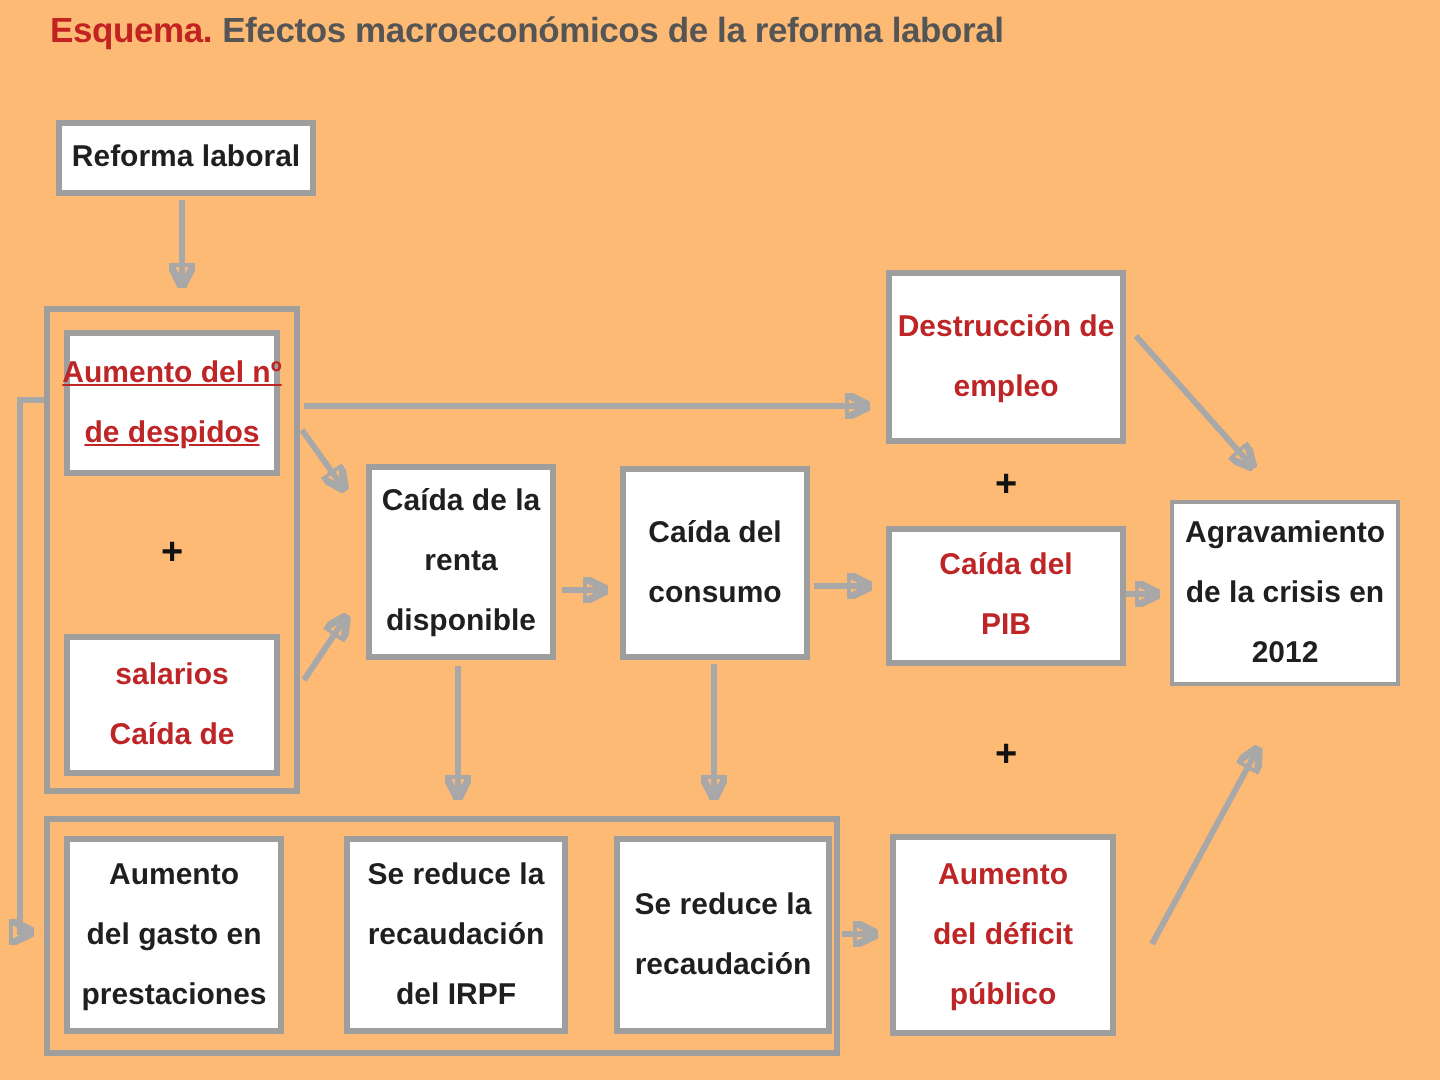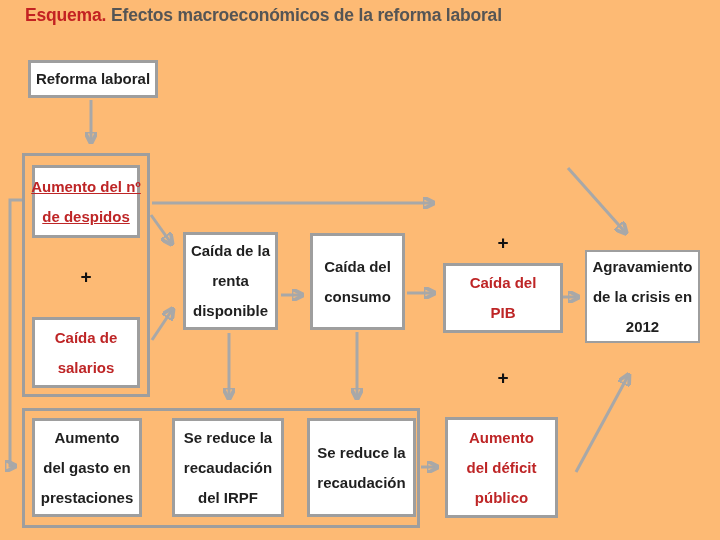--- a/index.html
+++ b/index.html
@@ -78,35 +78,39 @@
     <div class="ln">Reforma laboral</div>
   </div>
 
   <div class="group" id="g-left"></div>
   <div class="node red" id="n-despidos">
     <div class="ln">Aumento del nº</div>
     <div class="ln">de despidos</div>
   </div>
   <div class="plus" id="plus-left">+</div>
   <div class="node red" id="n-salarios">
+    <div class="ln">salarios</div>
     <div class="ln">Caída de</div>
-    <div class="ln">salarios</div>
   </div>
 
   <div class="node" id="n-renta">
     <div class="ln">Caída de la</div>
     <div class="ln">renta</div>
     <div class="ln">disponible</div>
   </div>
 
   <div class="node" id="n-consumo">
     <div class="ln">Caída del</div>
     <div class="ln">consumo</div>
   </div>
 
+  <div class="node red" id="n-destruccion">
+    <div class="ln">Destrucción de</div>
+    <div class="ln">empleo</div>
+  </div>
   <div class="plus" id="plus-r1">+</div>
   <div class="node red" id="n-pib">
     <div class="ln">Caída del</div>
     <div class="ln">PIB</div>
   </div>
   <div class="plus" id="plus-r2">+</div>
 
   <div class="node" id="n-agrav">
     <div class="ln">Agravamiento</div>
     <div class="ln">de la crisis en</div>

